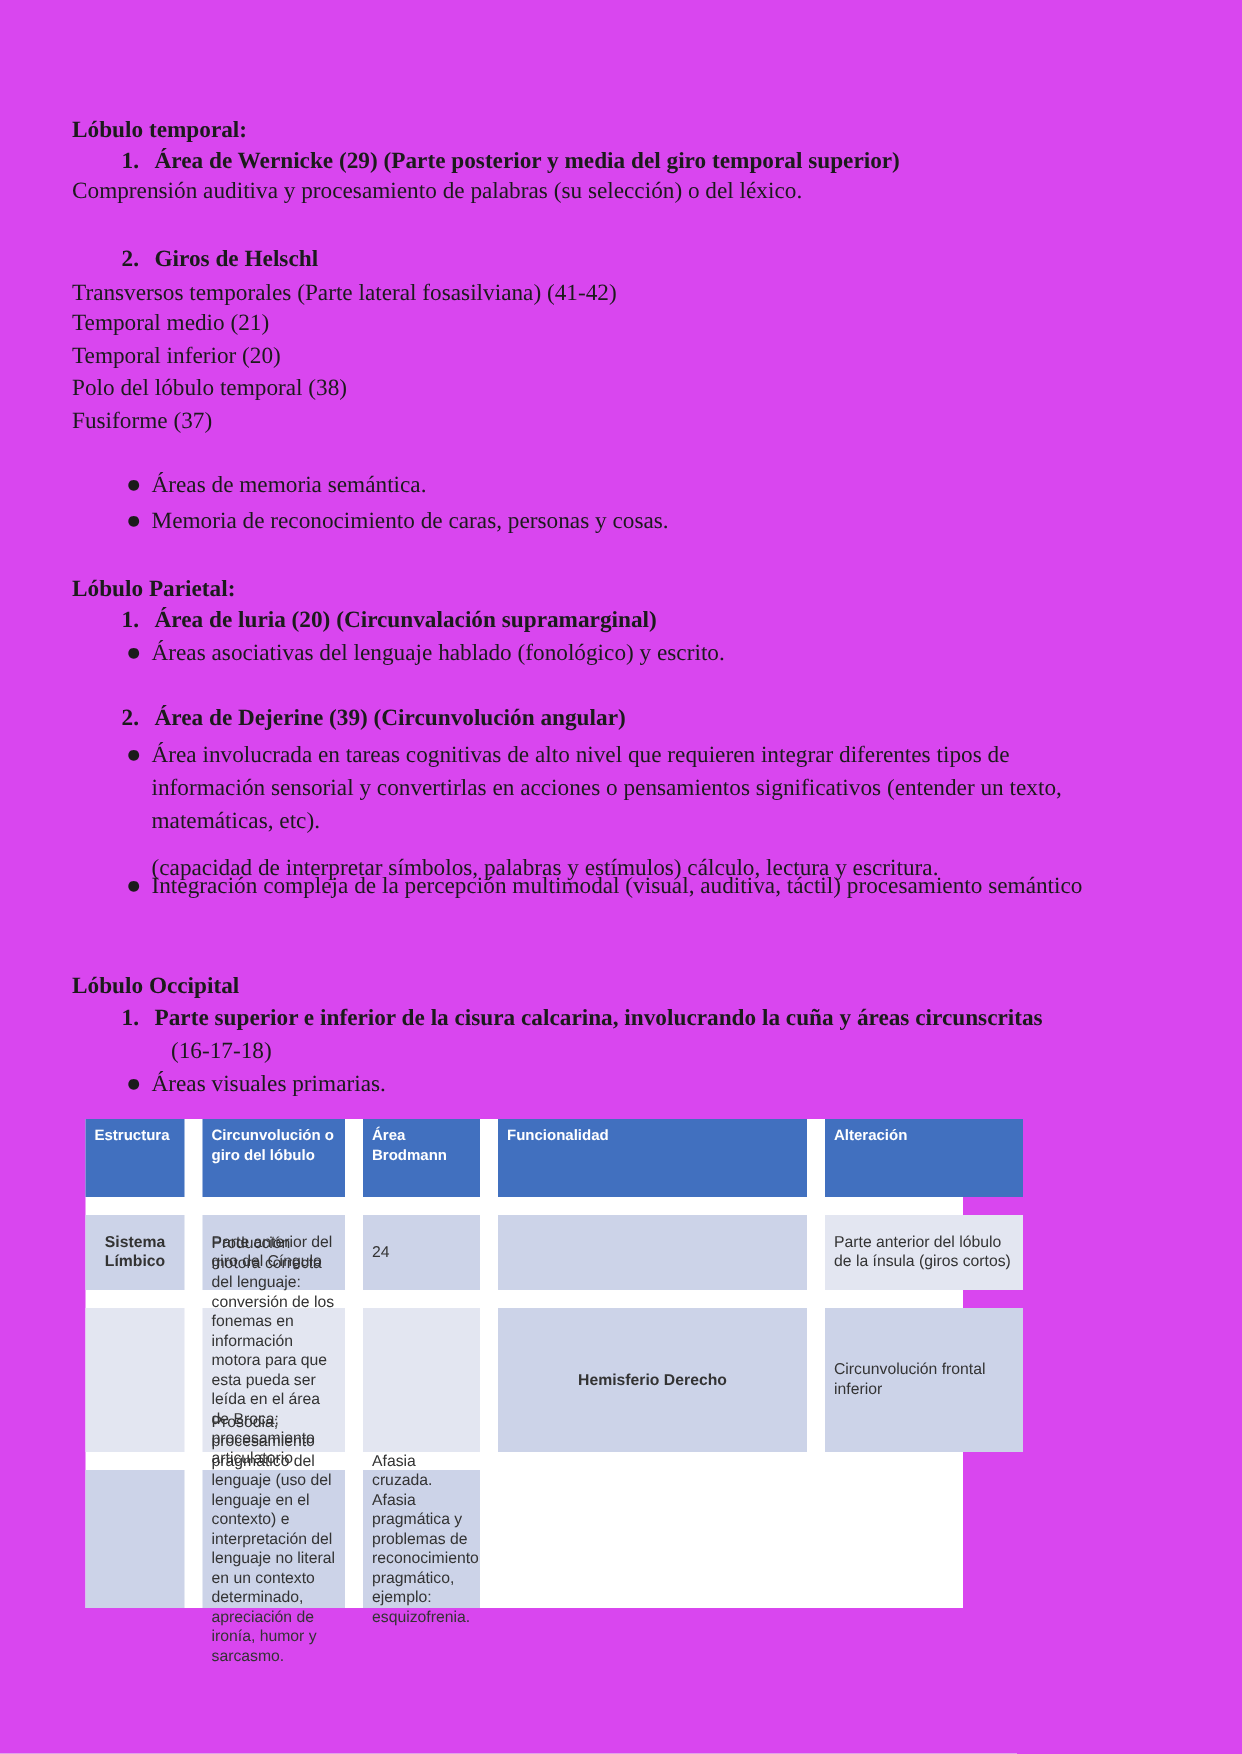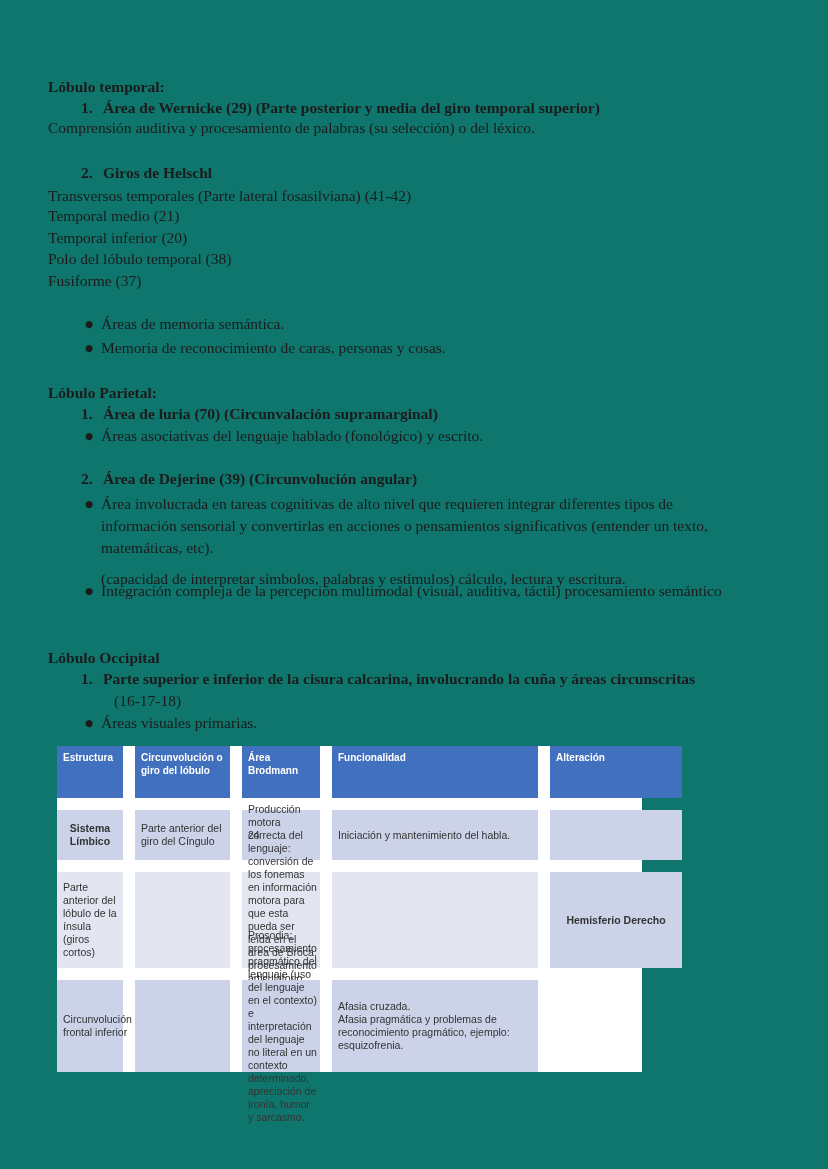--- a/index.html
+++ b/index.html
@@ -1,19 +1,19 @@
 <!DOCTYPE html>
 <html><head>
 <meta charset="utf-8">
 <style>
   html,body{margin:0;padding:0;background:#e8e8e8;}
   .page{
     position:relative;
     width:828px;height:1169px;
-    background:#0f766e;
+    background:#d946ef;
     margin:0 auto;
     overflow:hidden;
     font-family:"Liberation Serif", serif;
     color:#1b1b1b;
   }
   .line{
     position:absolute;
     left:48px;
     white-space:nowrap;
     font-size:15.5px;
@@ -84,21 +84,21 @@
   <div class="line" style="top:185px"><span class="txt">Transversos temporales (Parte lateral fosasilviana) (41-42)</span></div>
   <div class="line" style="top:205px"><span class="txt">Temporal medio (21)</span></div>
   <div class="line" style="top:227px"><span class="txt">Temporal inferior (20)</span></div>
   <div class="line" style="top:248px"><span class="txt">Polo del lóbulo temporal (38)</span></div>
   <div class="line" style="top:270px"><span class="txt">Fusiforme (37)</span></div>
 
   <div class="line bullet" style="top:313px"><span class="mark">●</span><span class="txt">Áreas de memoria semántica.</span></div>
   <div class="line bullet" style="top:337px"><span class="mark">●</span><span class="txt">Memoria de reconocimiento de caras, personas y cosas.</span></div>
 
   <div class="line bold" style="top:382px"><span class="txt">Lóbulo Parietal:</span></div>
-  <div class="line numbered" style="top:403px"><span class="num">1.</span><span class="txt">Área de luria (70) (Circunvalación supramarginal)</span></div>
+  <div class="line numbered" style="top:403px"><span class="num">1.</span><span class="txt">Área de luria (20) (Circunvalación supramarginal)</span></div>
   <div class="line bullet" style="top:425px"><span class="mark">●</span><span class="txt">Áreas asociativas del lenguaje hablado (fonológico) y escrito.</span></div>
 
   <div class="line numbered" style="top:468px"><span class="num">2.</span><span class="txt">Área de Dejerine (39) (Circunvolución angular)</span></div>
   <div class="line bullet" style="top:493px"><span class="mark">●</span><span class="txt">Área involucrada en tareas cognitivas de alto nivel que requieren integrar diferentes tipos de</span></div>
   <div class="line cont" style="top:515px"><span class="txt">información sensorial y convertirlas en acciones o pensamientos significativos (entender un texto,</span></div>
   <div class="line cont" style="top:537px"><span class="txt">matemáticas, etc).</span></div>
 
   <div class="line bullet" style="top:580px"><span class="mark">●</span><span class="txt">Integración compleja de la percepción multimodal (visual, auditiva, táctil) procesamiento semántico</span></div>
   <div class="line cont" style="top:568px"><span class="txt">(capacidad de interpretar símbolos, palabras y estímulos) cálculo, lectura y escritura.</span></div>
 
@@ -110,21 +110,20 @@
   <div class="btable">
     <div class="hcell">Estructura</div>
     <div class="hcell">Circunvolución o giro del lóbulo</div>
     <div class="hcell">Área Brodmann</div>
     <div class="hcell">Funcionalidad</div>
     <div class="hcell">Alteración</div>
 
     <div class="cell row-odd c-estructura">Sistema Límbico</div>
     <div class="cell row-odd">Parte anterior del giro del Cíngulo</div>
     <div class="cell row-odd">24</div>
-    <div class="cell row-odd">Iniciación y mantenimiento del habla.</div>
     <div class="cell row-odd"></div>
 
     <div class="cell row-even">Parte anterior del lóbulo de la ínsula (giros cortos)</div>
     <div class="cell row-even"></div>
     <div class="cell row-even">Producción motora correcta del lenguaje: conversión de los fonemas en información motora para que esta pueda ser leída en el área de Broca; procesamiento articulatorio complejo, como palabras largas y difonos.</div>
     <div class="cell row-even"></div>
 
     <div class="cell row-odd c-estructura">Hemisferio Derecho</div>
     <div class="cell row-odd">Circunvolución frontal inferior</div>
     <div class="cell row-odd"></div>

